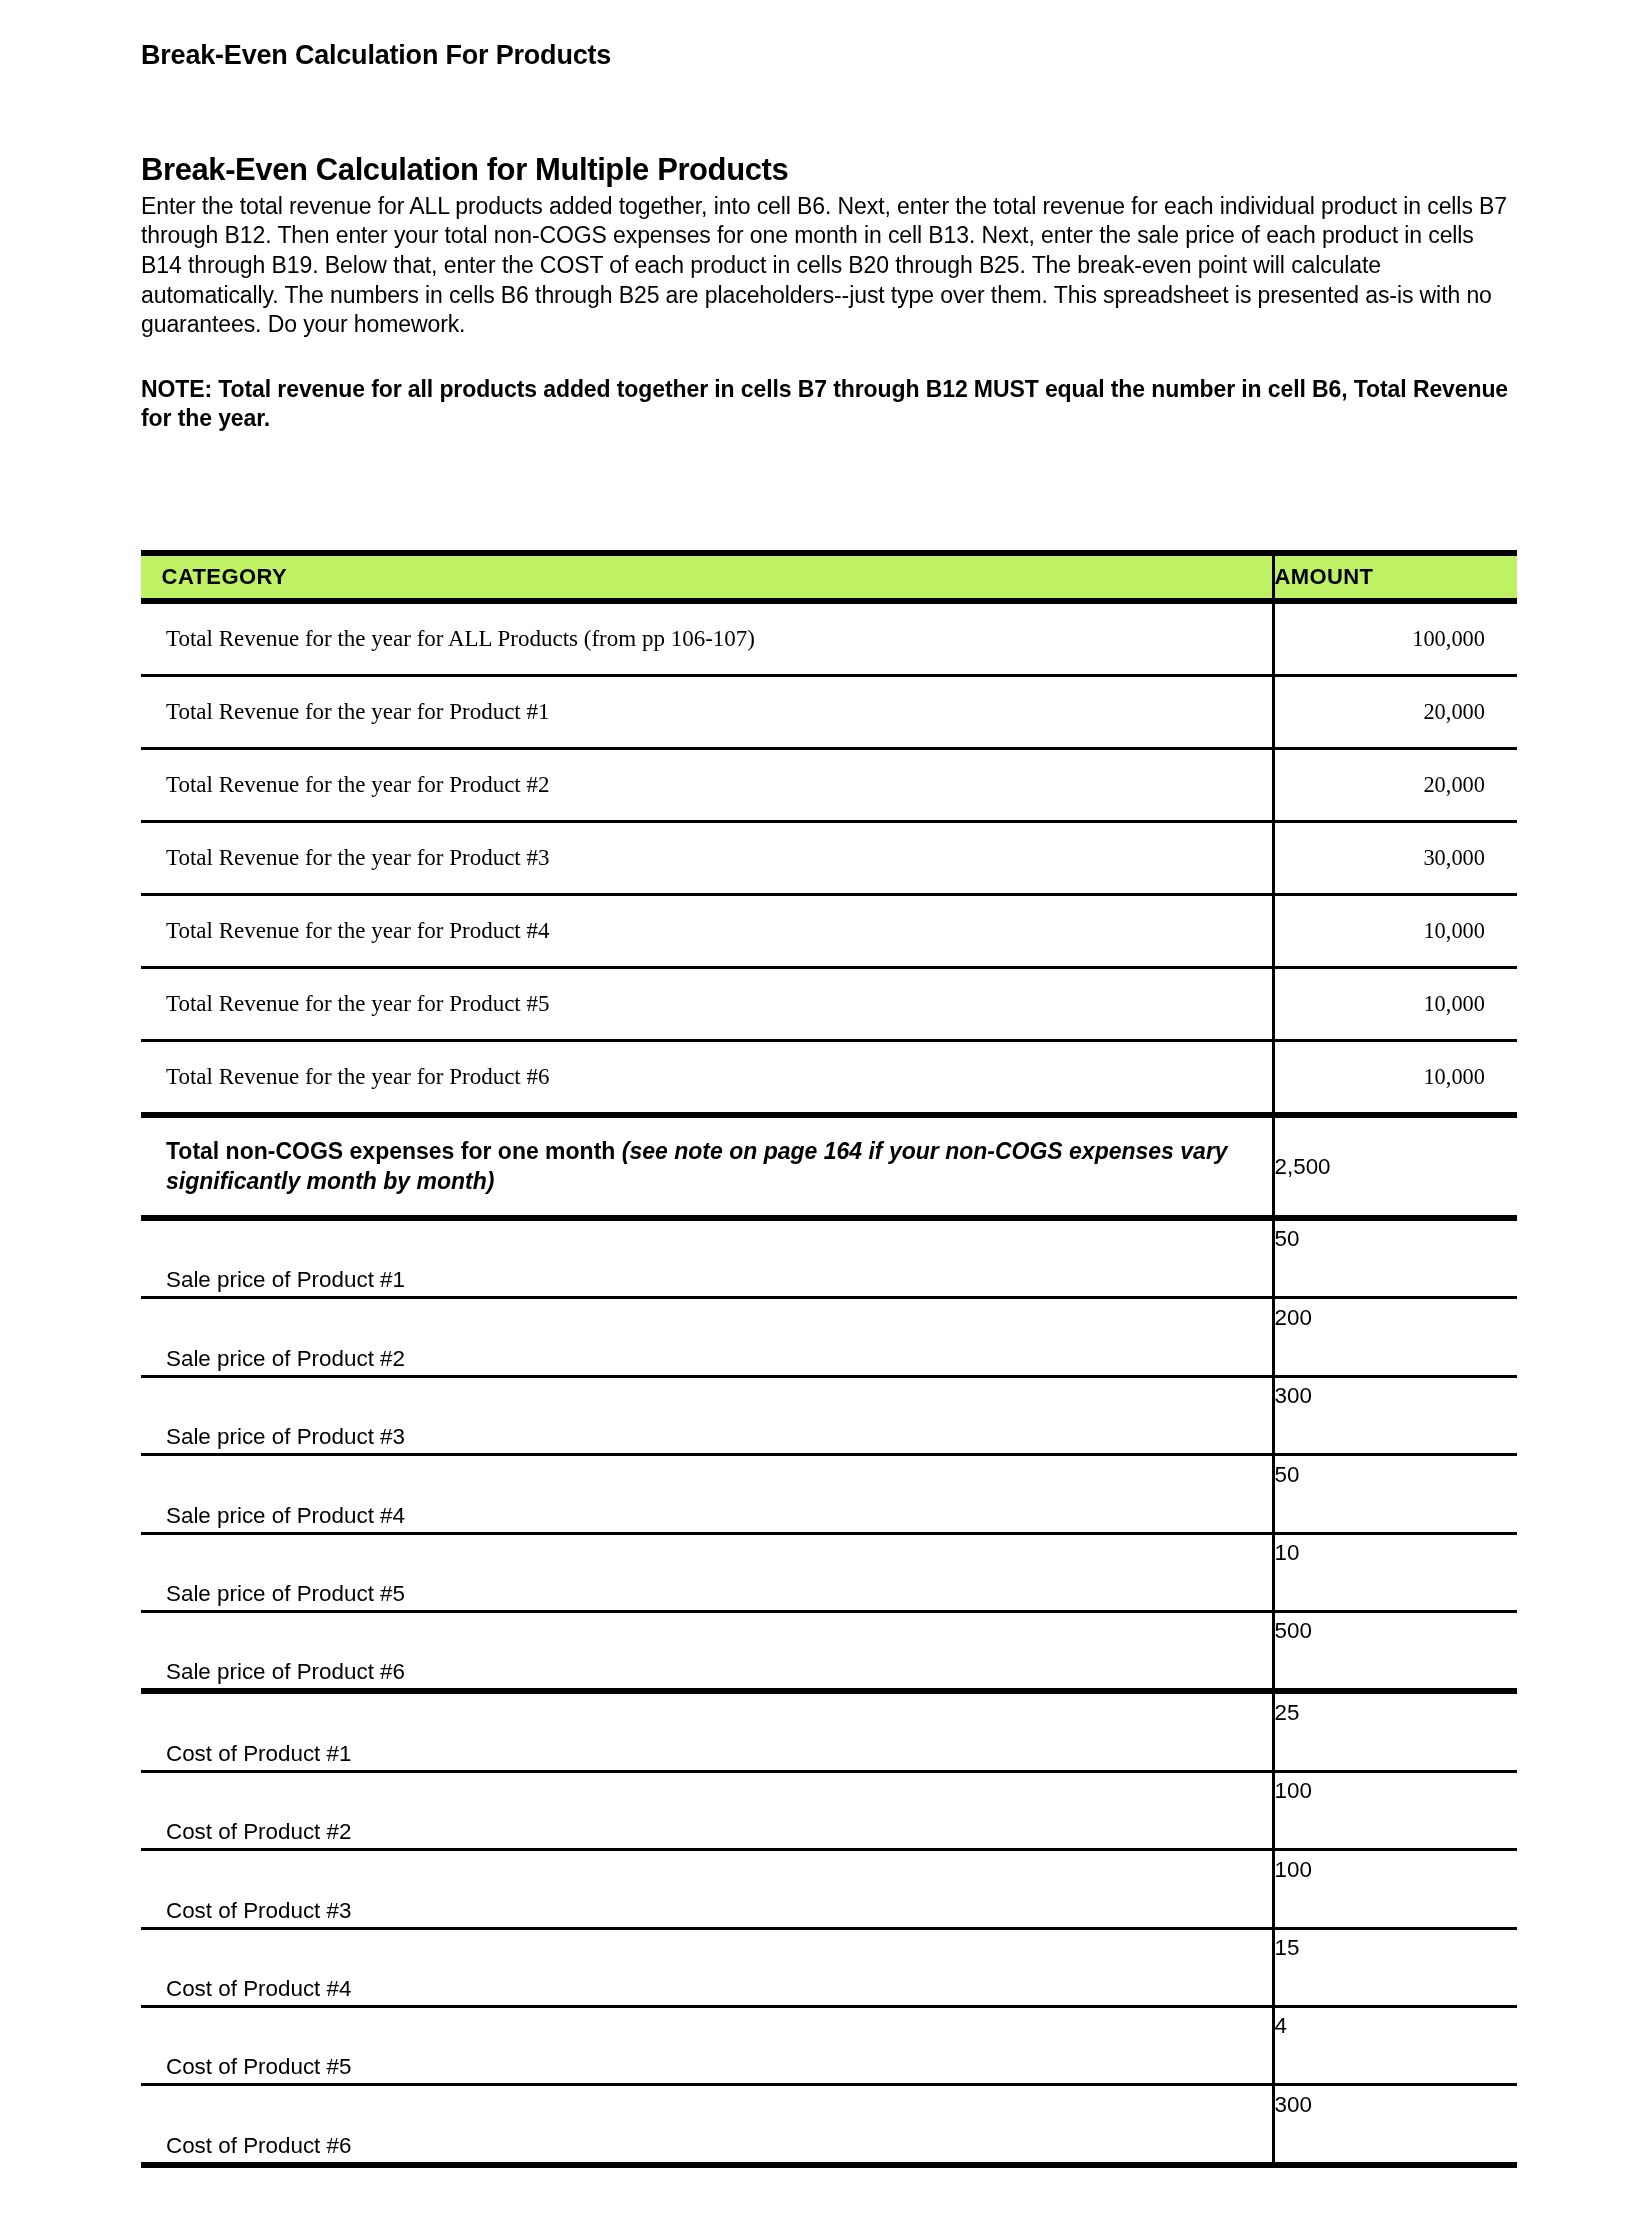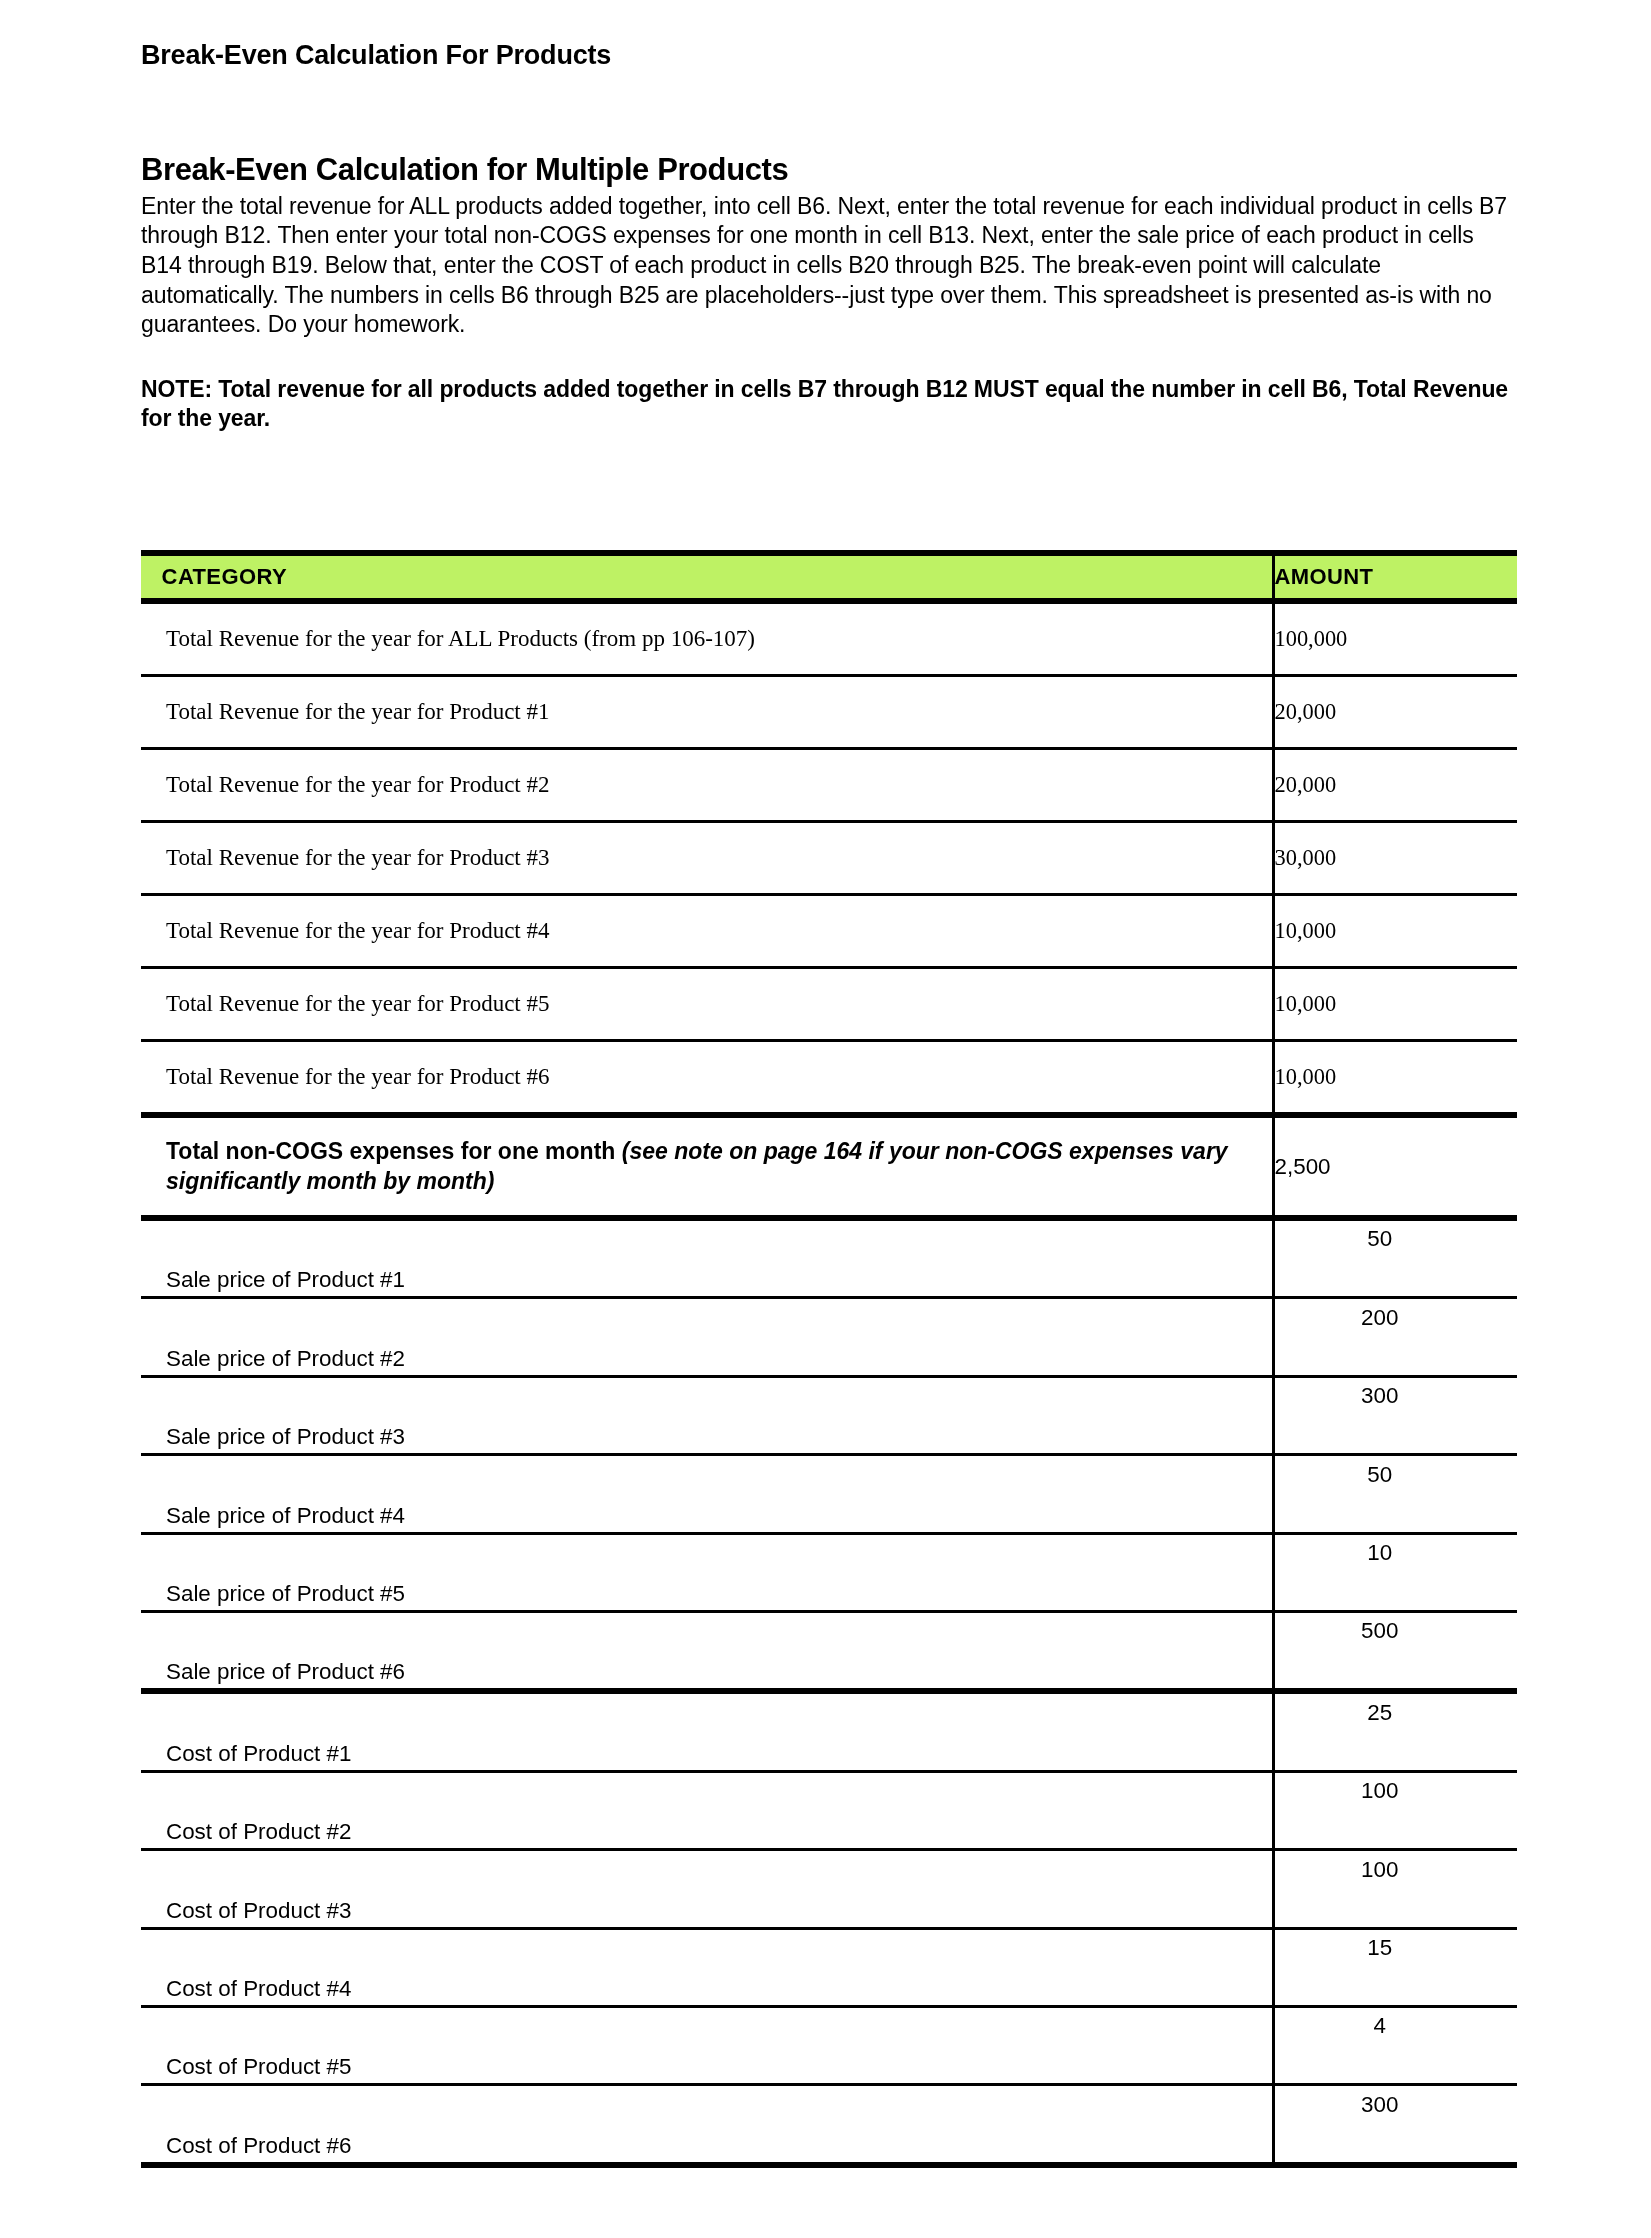--- a/index.html
+++ b/index.html
@@ -93,20 +93,21 @@
   
   tr.rev td {
     height: 70px;
     border-bottom: 3.6px solid #000;
     font-size: 23px;
     font-family: Liberation Serif, serif;
   }
   tr.rev td.c-cat { padding-left: 25px; }
   tr.rev td.c-amt {
     border-left: 3.6px solid #000;
+    text-align: right;
     padding-right: 32px;
     font-size: 22.4px;
   }
   tr.rev:last-child td { }
 
   
   tr.cogs td {
     height: 97px;
     border-top: 6.3px solid #000;
     border-bottom: 6.3px solid #000;
@@ -133,21 +134,21 @@
     border-bottom: 3.6px solid #000;
     font-size: 22.4px;
   }
   tr.pc td.c-cat {
     padding-left: 25px;
     vertical-align: bottom;
     padding-bottom: 3px;
   }
   tr.pc td.c-amt {
     border-left: 3.6px solid #000;
-    text-align: center;
+    text-align: left;
     padding-right: 32px;
     vertical-align: top;
     padding-top: 5.4px;
   }
   tr.pc.group-start td {
     border-top: 6.3px solid #000;
   }
   tr.pc.last td {
     border-bottom: 6.3px solid #000;
   }

